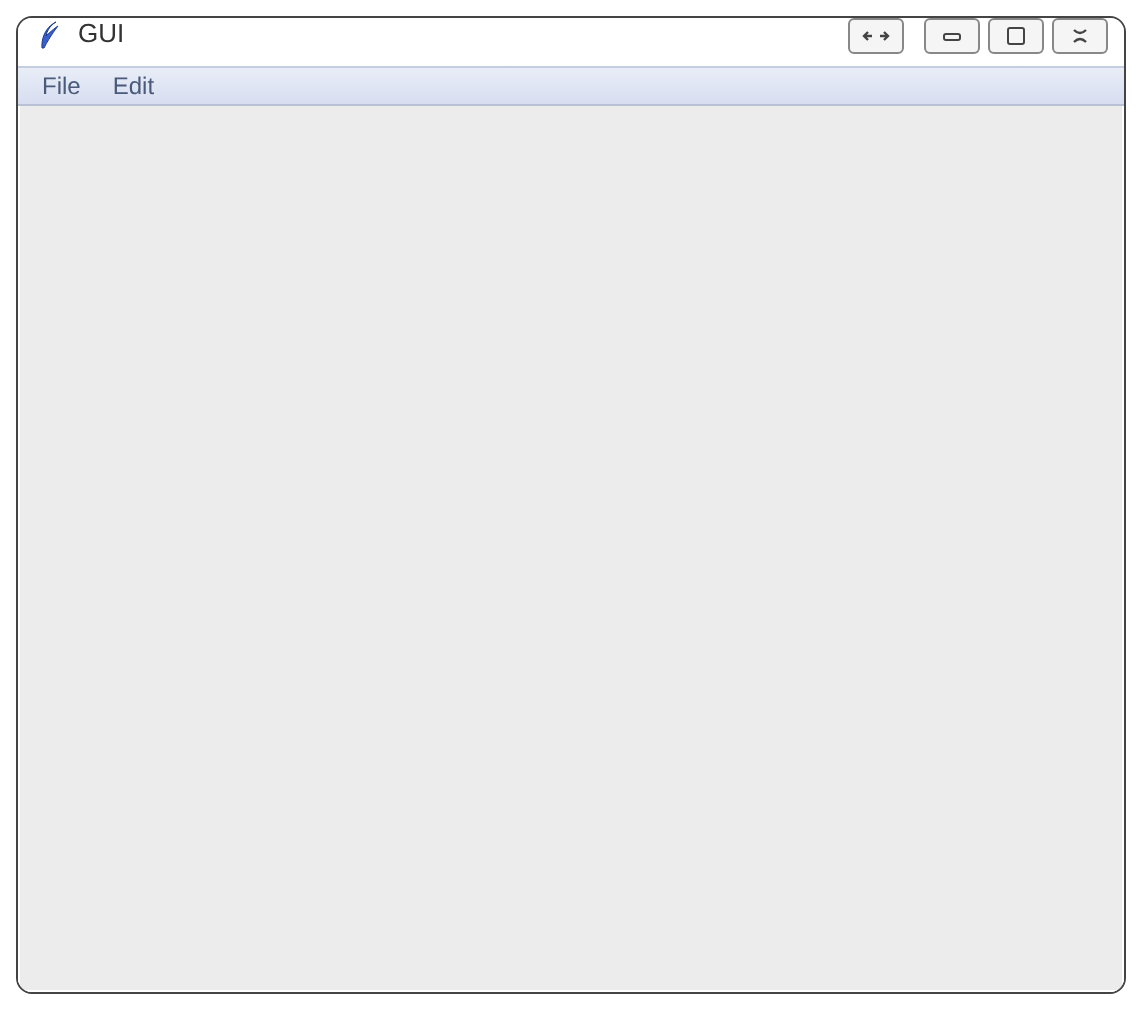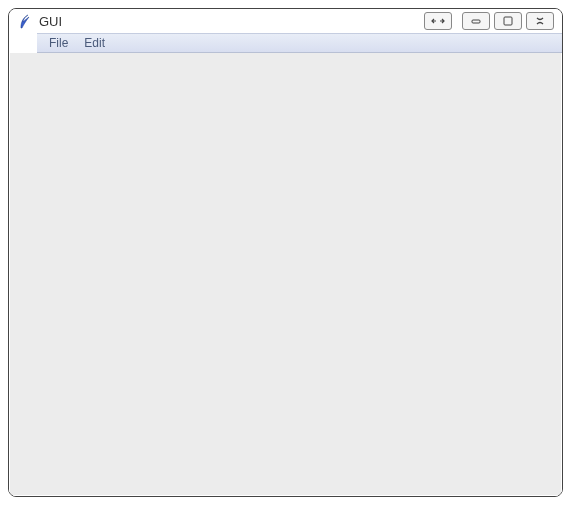--- a/index.html
+++ b/index.html
@@ -17,21 +17,21 @@
       border: 1px solid #444;
       border-radius: 8px;
       overflow: hidden;
       display: flex;
       flex-direction: column;
       background: #fff;
     }
     .titlebar {
       height: 24px;
       display: flex;
-      align-items: center;
+      align-items: flex-start;
       padding: 0 4px;
       background: #fff;
     }
     .titlebar-icon {
       width: 16px;
       height: 16px;
       margin-right: 6px;
       margin-left: 4px;
       display: flex;
       align-items: center;
@@ -65,21 +65,20 @@
     .ctrl-btn svg { display: block; }
     .expand-btn { margin-right: 6px; }
     .menubar {
       height: 20px;
       background: linear-gradient(#e8edf7, #d8def0);
       border-top: 1px solid #c5cde0;
       border-bottom: 1px solid #b8c0d4;
       display: flex;
       align-items: flex-end;
       padding: 0 4px;
-      margin-left: 28px;
     }
     .menu-item {
       padding: 2px 8px;
       color: #4a5a7a;
       font-size: 12px;
       cursor: pointer;
     }
     .content {
       flex: 1;
       background: #ececec;

